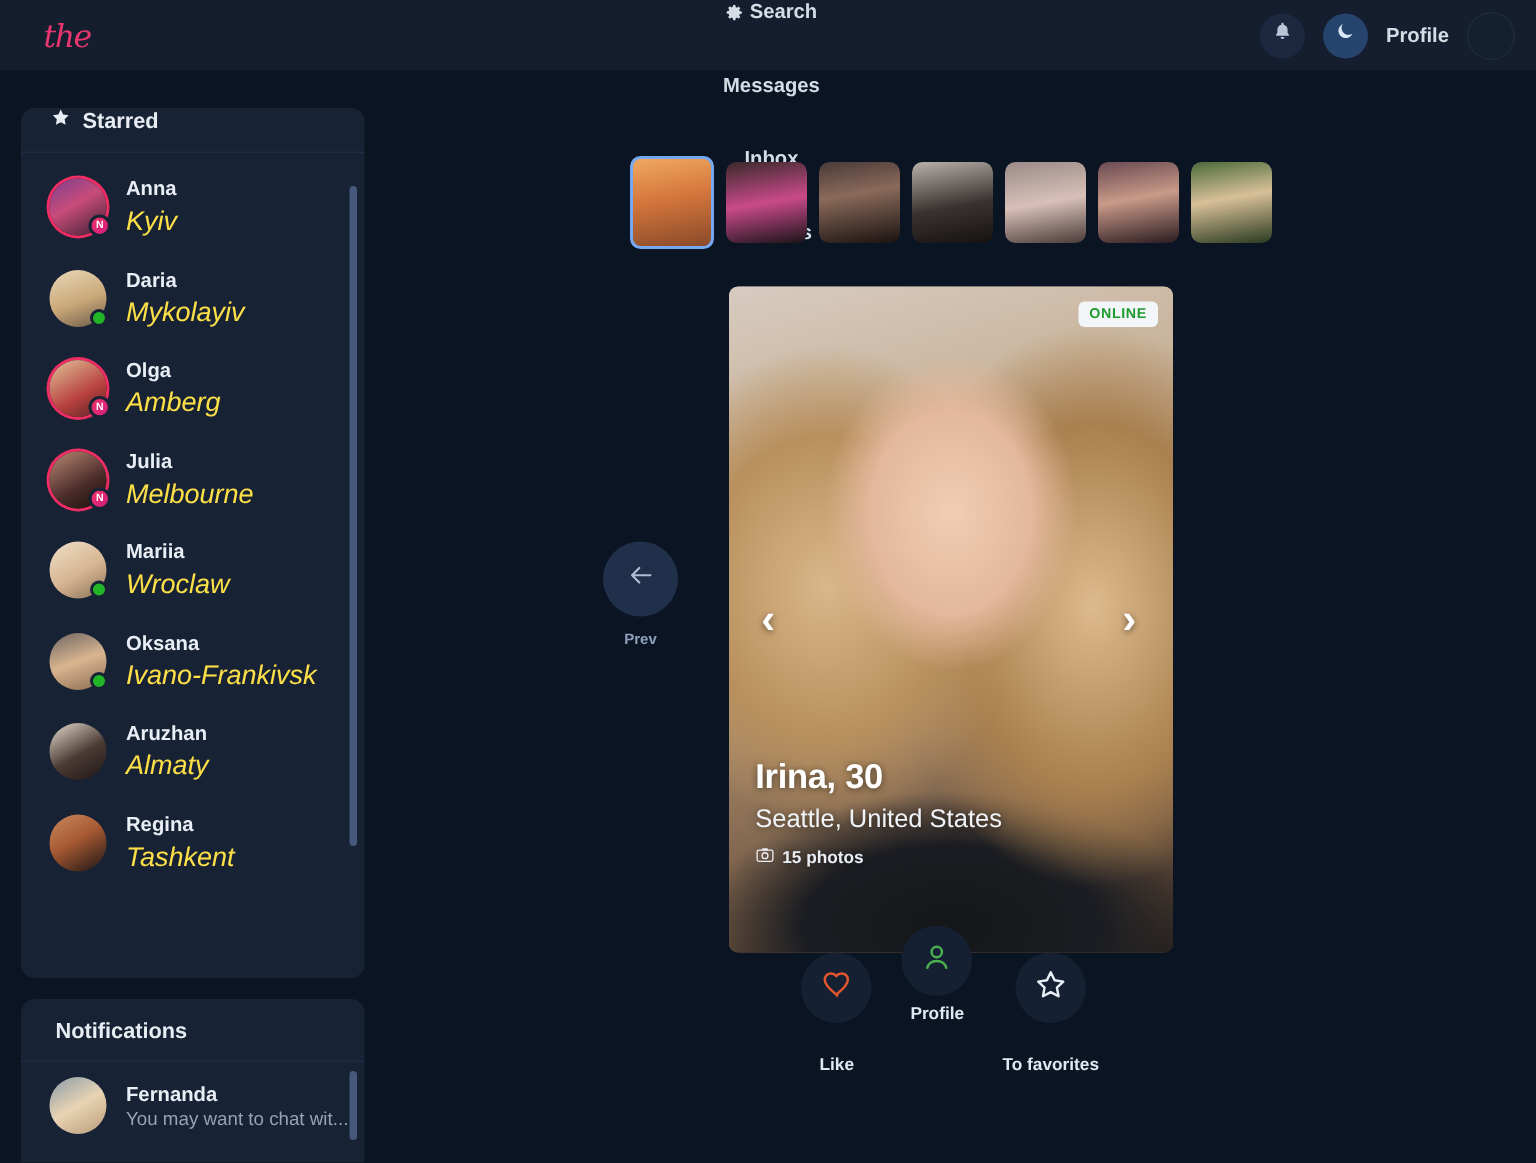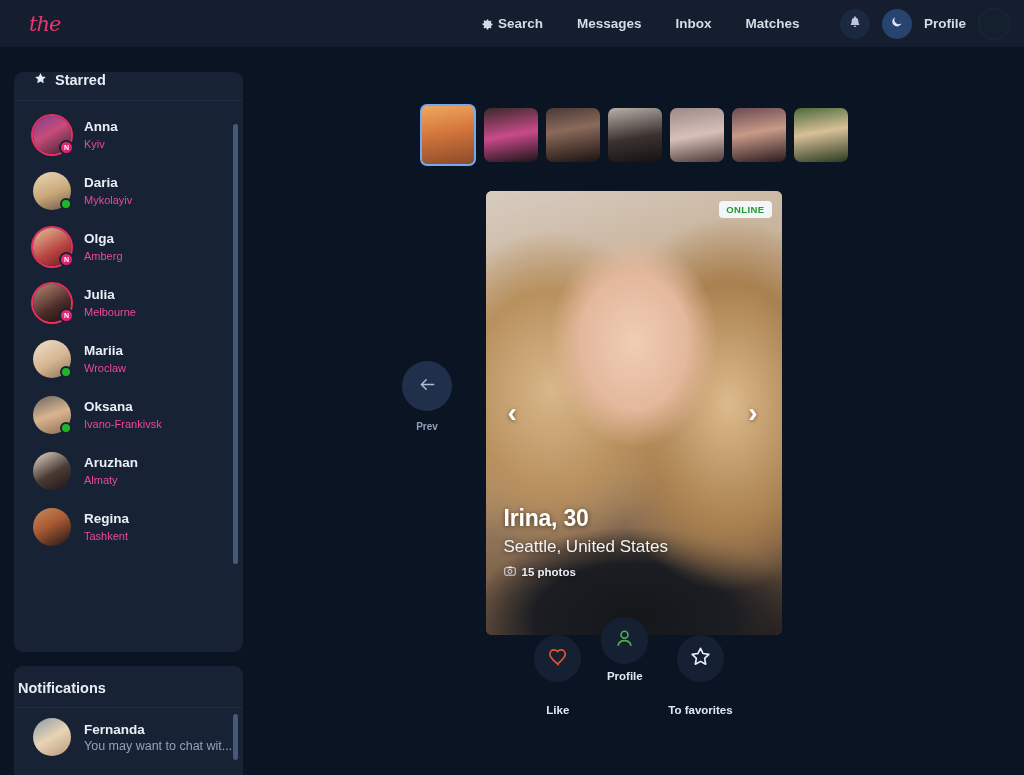--- a/index.html
+++ b/index.html
@@ -28,21 +28,21 @@
     color: #e8366f;
     letter-spacing: -1px;
   }
   .logo-main {
     font-size: 24px; font-weight: bold;
     color: #ef2d63;
     letter-spacing: -0.3px;
   }
   .nav {
     position: absolute; left: 482px; top: 0;
-    height: 47px; display: flex; align-items: center; gap: 34px;
+    height: 47px; display: flex; align-items: center; gap: 34px; flex-direction: column;
   }
   .nav-item {
     color: #d5dce6; font-size: 13.5px; font-weight: bold;
     display: flex; align-items: center; gap: 5px;
     cursor: pointer;
   }
   .gear-ic { width: 11px; height: 11px; display:inline-block; }
   .header-right {
     position: absolute; right: 14px; top: 0; height: 47px;
     display: flex; align-items: center; gap: 12px;
@@ -98,33 +98,33 @@
     border: 2px solid #172235;
     color: #fff; font-size: 7px; font-weight: bold;
     display: flex; align-items: center; justify-content: center;
   }
   .dot-online {
     position: absolute; right: -1px; bottom: 0px;
     width: 12px; height: 12px; border-radius: 50%;
     background: #23b528; border: 2px solid #172235;
   }
   .li-name { color: #e9eef5; font-size: 13.5px; font-weight: bold; line-height: 1.35; }
-  .li-sub { color: #ec4899; font-size: 11px; line-height: 1.35; }
+  .li-sub { color: #fde047; font-size: 18px; line-height: 1.35; font-style: italic; }
   .scrollbar {
     position: absolute; right: 5px; top: 52px;
     width: 5px; height: 516px; background: transparent;
     border-radius: 3px; cursor: pointer;
   }
   .scroll-thumb {
     width: 5px; height: 440px; border-radius: 3px;
     background: #46597a;
   }
   .card-notif { width: 229px; height: 120px; margin-top: 14px; overflow: hidden; }
   .notif-head {
-    padding: 14px 16px 11px 4px;
+    padding: 14px 16px 11px 23px;
     color: #e7ecf3; font-size: 14.5px; font-weight: bold;
     border-bottom: 1px solid #1f2c42;
   }
   .notif-item { display:flex; align-items:center; gap: 13px; padding: 10px 0 0 19px; }
   .notif-txt { color: #93a2b8; font-size: 12.5px; }
   .scrollbar-n { position:absolute; right:5px; top:48px; width:5px; height:64px; }
   .scroll-thumb-n { width:5px; height:46px; border-radius:3px; background:#46597a; }
 
   
   .main { flex: 1; position: relative; }

